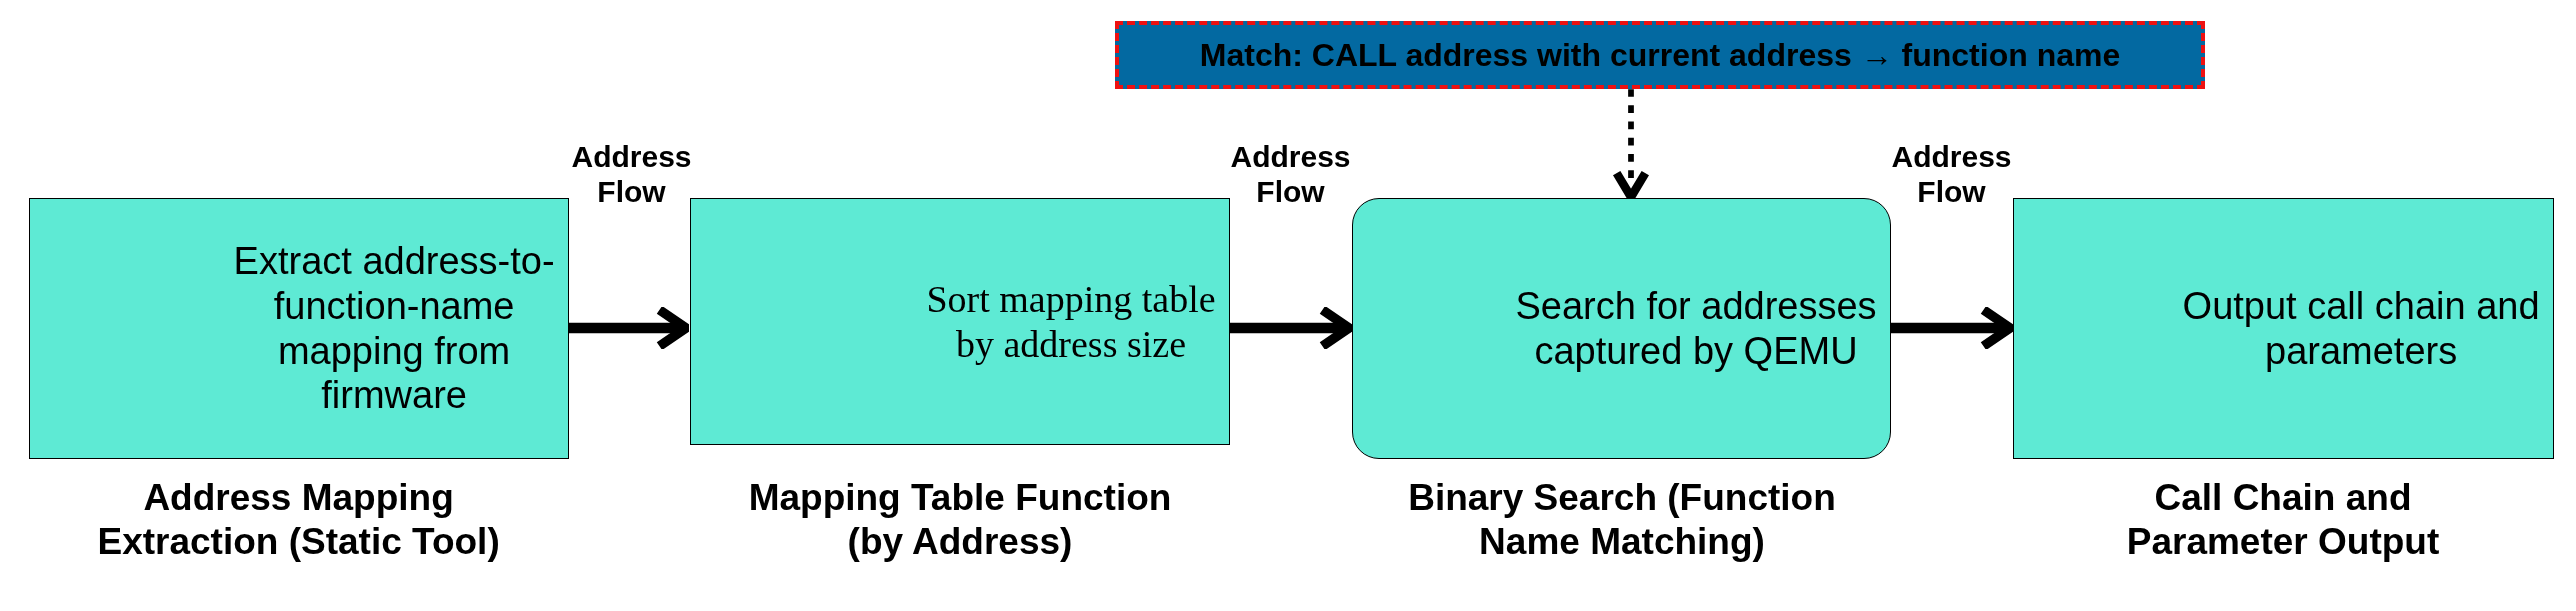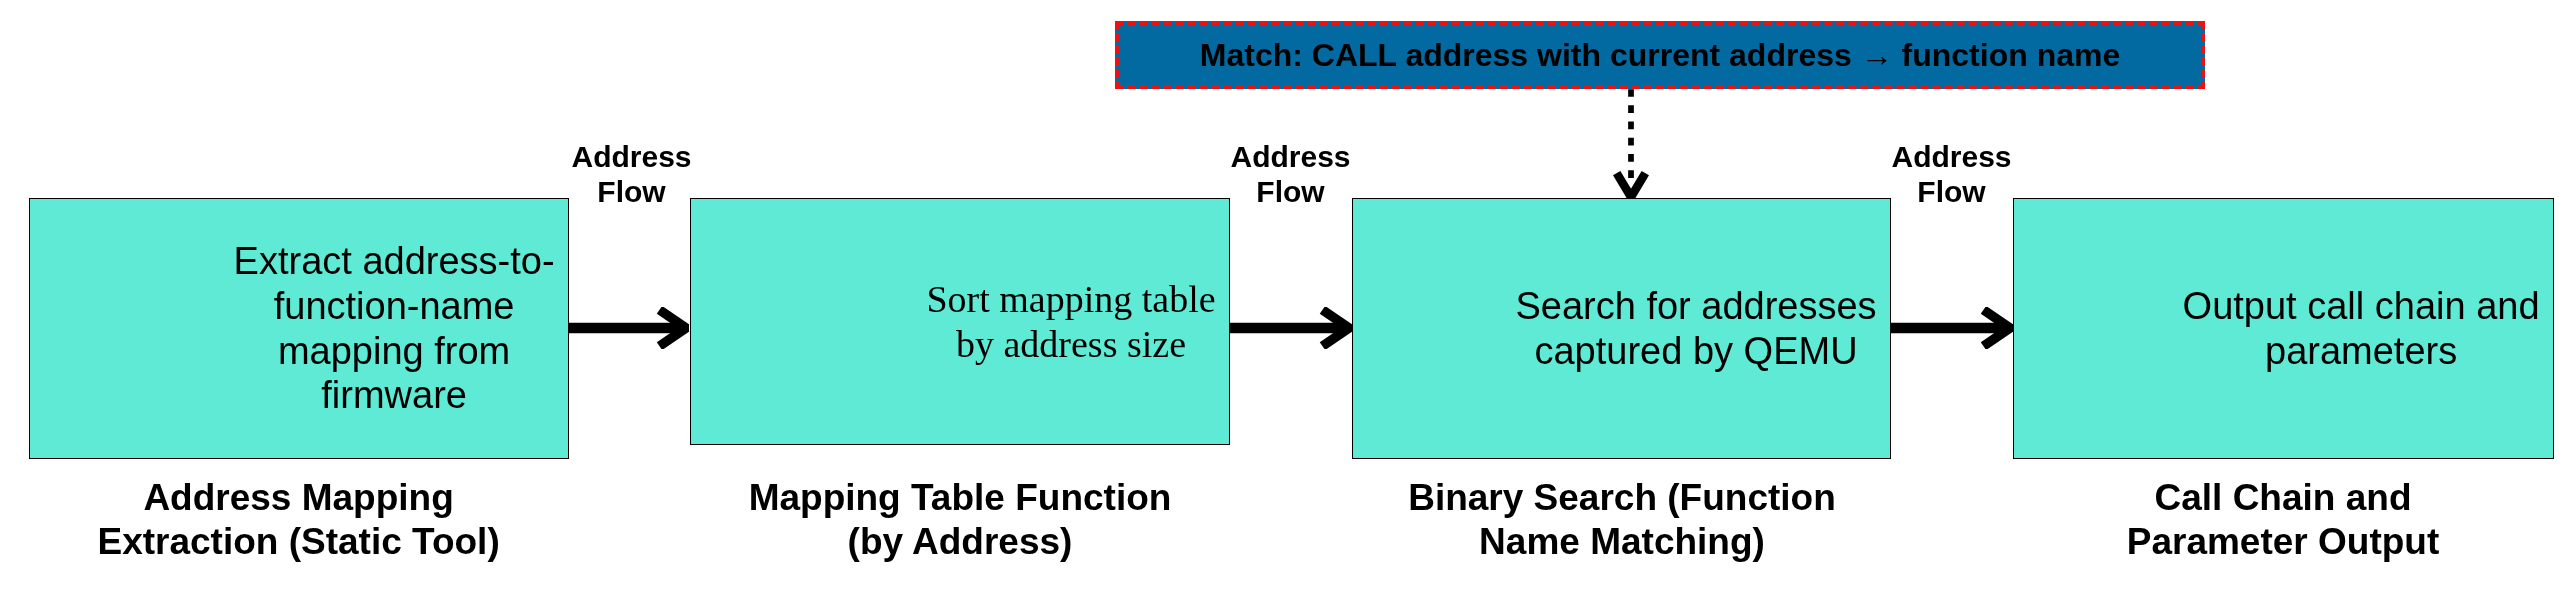--- a/index.html
+++ b/index.html
@@ -134,21 +134,21 @@
 
   <div class="flow-label" style="left:1195px; top:140px; width:191px;">Address
 Flow</div>
   <div class="connector" style="left:1229px; top:307px; width:123px;">
     <svg width="123" height="42" viewBox="0 0 129 44">
       <line x1="0" y1="22" x2="120" y2="22" stroke="#000000" stroke-width="11" stroke-linecap="butt"></line>
       <polyline points="98,3 126,22 98,41" fill="none" stroke="#000000" stroke-width="10" stroke-linejoin="miter" stroke-linecap="butt"></polyline>
     </svg>
   </div>
 
-  <div class="proc-box" style="left:1352px; top:198px; width:539px; height:261px;">
+  <div class="proc-box" style="left:1352px; top:198px; width:539px; height:261px;border-radius:27px;">
     <div class="proc-text">Search for addresses
 captured by QEMU</div>
   </div>
   <div class="caption" style="left:1333px; top:476px; width:578px;">Binary Search (Function
 Name Matching)</div>
 
   <div class="flow-label" style="left:1856px; top:140px; width:191px;">Address
 Flow</div>
   <div class="connector" style="left:1891px; top:307px; width:122px;">
     <svg width="122" height="42" viewBox="0 0 128 44">

